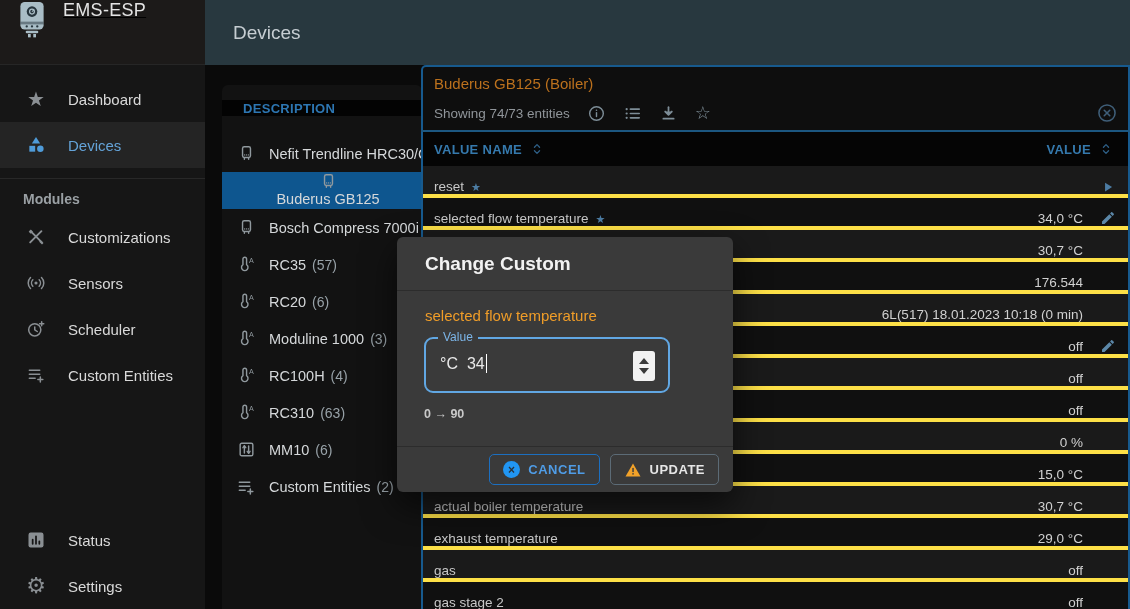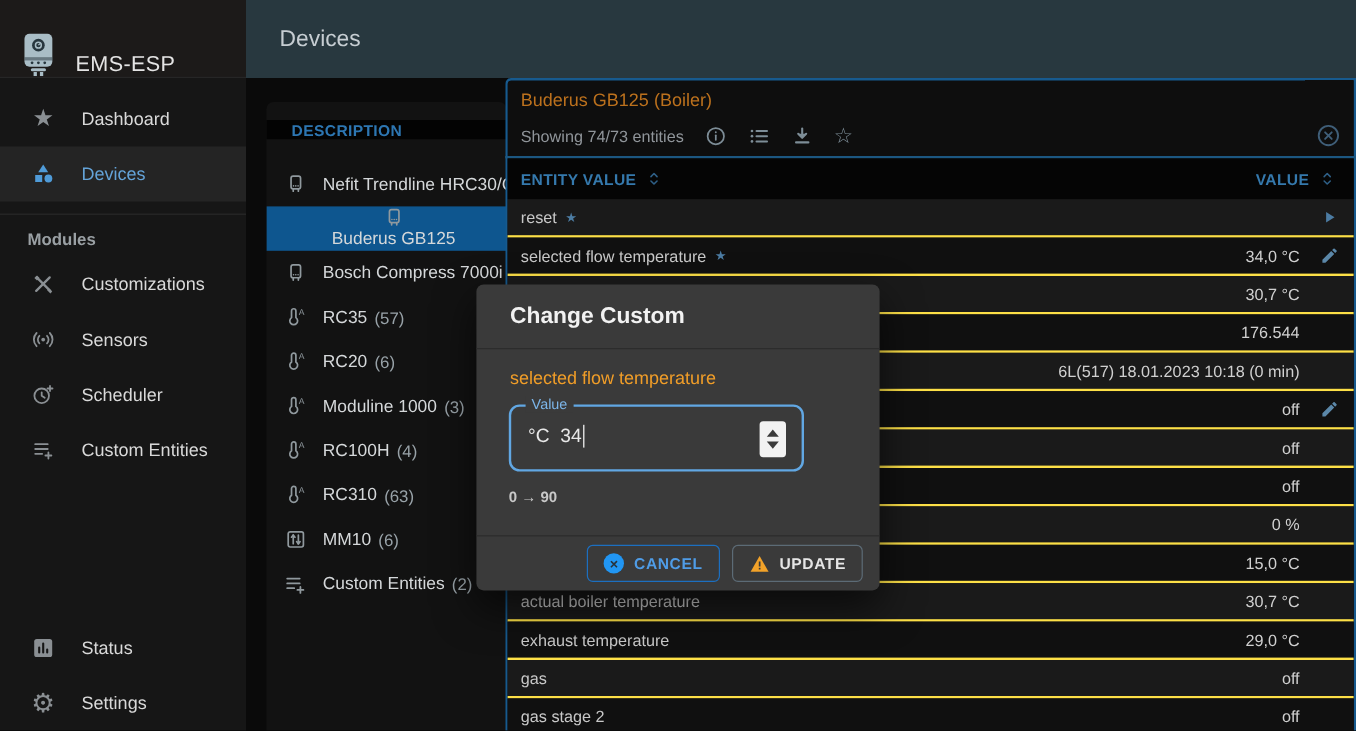--- a/index.html
+++ b/index.html
@@ -6,21 +6,21 @@
   body { background:#000; font-family:"Liberation Sans", sans-serif; }
   .app { position:relative; width:1130px; height:609px; background:#0a0a0a; overflow:hidden; }
 
   
   .appbar { position:absolute; left:205px; top:0; width:925px; height:65px; background:#28383f; }
   .appbar-title { position:absolute; left:28px; top:22px; font-size:19px; color:#c6cdd2; }
 
   
   .sidebar { position:absolute; left:0; top:0; width:205px; height:609px; background:#161616; }
   .sidebar-header { position:absolute; top:0; left:0; width:205px; height:65px; background:#1c1a19;
-    border-bottom:1px solid #262626; display:flex; align-items:flex-end; }
+    border-bottom:1px solid #262626; display:flex; align-items:flex-start;text-decoration:underline; }
   .logo { margin-left:17px; display:flex; }
   .brand { margin-left:16px; font-size:18px; color:#e4e4e4; letter-spacing:.3px; }
   nav { position:absolute; left:0; width:205px; }
   #nav-main { top:76px; } #nav-modules { top:214px; } #nav-footer { top:517px; }
   .nav-item { height:46px; display:flex; align-items:center; cursor:pointer; }
   .nav-item.selected { background:#242424; }
   .nav-icon { width:26px; margin-left:23px; color:#8a8f93; display:flex; justify-content:center; align-items:center; }
   .nav-item.selected .nav-icon { color:#4f9bd8; }
   .nav-label { margin-left:19px; font-size:15px; color:#d9d9d9; }
   .nav-item.selected .nav-label { color:#64a3d8; }
@@ -47,22 +47,22 @@
   .panel-sub { position:absolute; left:11px; top:33px; height:26px; display:flex; align-items:center; gap:17px;
     color:#90959a; font-size:13.5px; }
   .tool { color:#7d8d97; display:flex; align-items:center; cursor:pointer; }
   .close-btn { position:absolute; right:10px; top:35px; color:#3f5e78; cursor:pointer; display:flex; }
   .divider-blue { position:absolute; left:-2px; top:63px; width:709px; height:2px; background:#1c5781; }
   .colhead { position:absolute; left:0; top:65px; width:705px; height:34px; background:#050505;
     display:flex; align-items:center; padding:0 14px 0 11px; color:#3579ad; font-weight:bold; font-size:13px; letter-spacing:.3px; }
   .sort { color:#2e5f86; display:flex; margin-left:7px; cursor:pointer; }
   .col-spacer { flex:1; }
   #entity-rows { position:absolute; top:99px; left:0; width:705px; }
-  .erow { position:relative; height:32px; display:flex; align-items:center; font-size:13.5px; color:#c8c8c8;
-    border-bottom:2px solid #fde047; }
+  .erow { position:relative; height:32px; display:flex; align-items:flex-end; font-size:13.5px; color:#c8c8c8;
+    border-bottom:4px solid #fde047; }
   .erow:nth-child(odd)  { background:#1a1a1a; }
   .erow:nth-child(even) { background:#101010; }
   .ename { margin-left:11px; }
   .estar { color:#4c7ca3; font-size:11px; margin-left:7px; }
   .eval { position:absolute; right:45px; color:#d0d0d0; }
   .eicon { position:absolute; right:10px; width:20px; display:flex; justify-content:center; color:#5b87a8; cursor:pointer; }
   .eicon.play { color:#4c7ca3; }
 
   
   .modal { position:absolute; left:397px; top:237px; width:336px; height:255px; background:#3a3a3a;
@@ -353,21 +353,21 @@
     </div>
     <span class="close-btn">
       <svg width="22" height="22" viewBox="0 0 24 24" fill="none" stroke="currentColor" stroke-width="1.7" stroke-linecap="round">
         <circle cx="12" cy="12" r="8.8"></circle>
           <line x1="9" y1="9" x2="15" y2="15"></line>
           <line x1="15" y1="9" x2="9" y2="15"></line>
       </svg>
     </span>
     <div class="divider-blue"></div>
     <div class="colhead">
-      <span>ENTITY VALUE</span>
+      <span>VALUE NAME</span>
       <span class="sort">
         <svg width="16" height="18" viewBox="0 0 22 22" fill="none" stroke="currentColor" stroke-width="1.8" stroke-linecap="round" stroke-linejoin="round">
           <path d="M7.5 8.5 11 5 14.5 8.5"></path>
             <path d="M7.5 13.5 11 17 14.5 13.5"></path>
         </svg>
       </span>
       <span class="col-spacer"></span>
       <span>VALUE</span>
       <span class="sort">
         <svg width="16" height="18" viewBox="0 0 22 22" fill="none" stroke="currentColor" stroke-width="1.8" stroke-linecap="round" stroke-linejoin="round">

